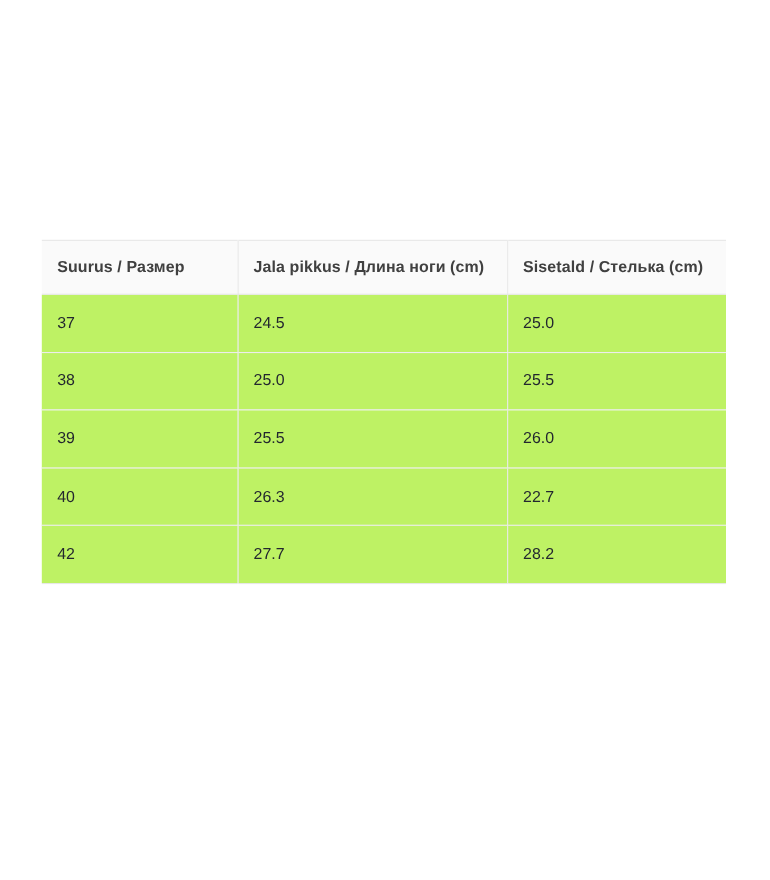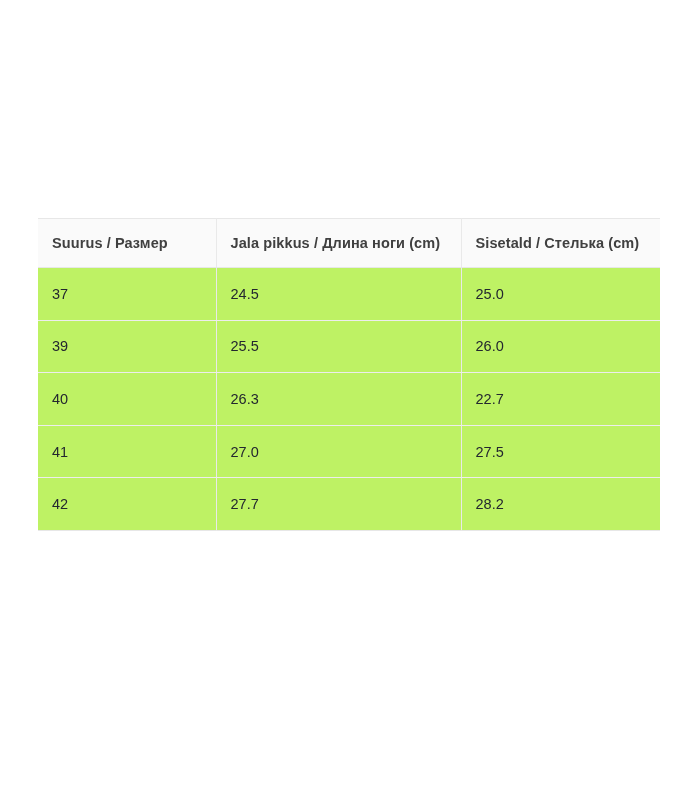--- a/index.html
+++ b/index.html
@@ -98,33 +98,33 @@
           <th>Sisetald / Стелька (cm)</th>
         </tr>
       </thead>
       <tbody>
         <tr>
           <td>37</td>
           <td>24.5</td>
           <td>25.0</td>
         </tr>
         <tr>
+          <td>38</td>
+          <td>25.0</td>
+          <td>25.5</td>
+        </tr>
+        <tr>
           <td>39</td>
           <td>25.5</td>
           <td>26.0</td>
         </tr>
         <tr>
           <td>40</td>
           <td>26.3</td>
           <td>22.7</td>
-        </tr>
-        <tr>
-          <td>41</td>
-          <td>27.0</td>
-          <td>27.5</td>
         </tr>
         <tr>
           <td>42</td>
           <td>27.7</td>
           <td>28.2</td>
         </tr>
       </tbody>
     </table>
   </div>
 

